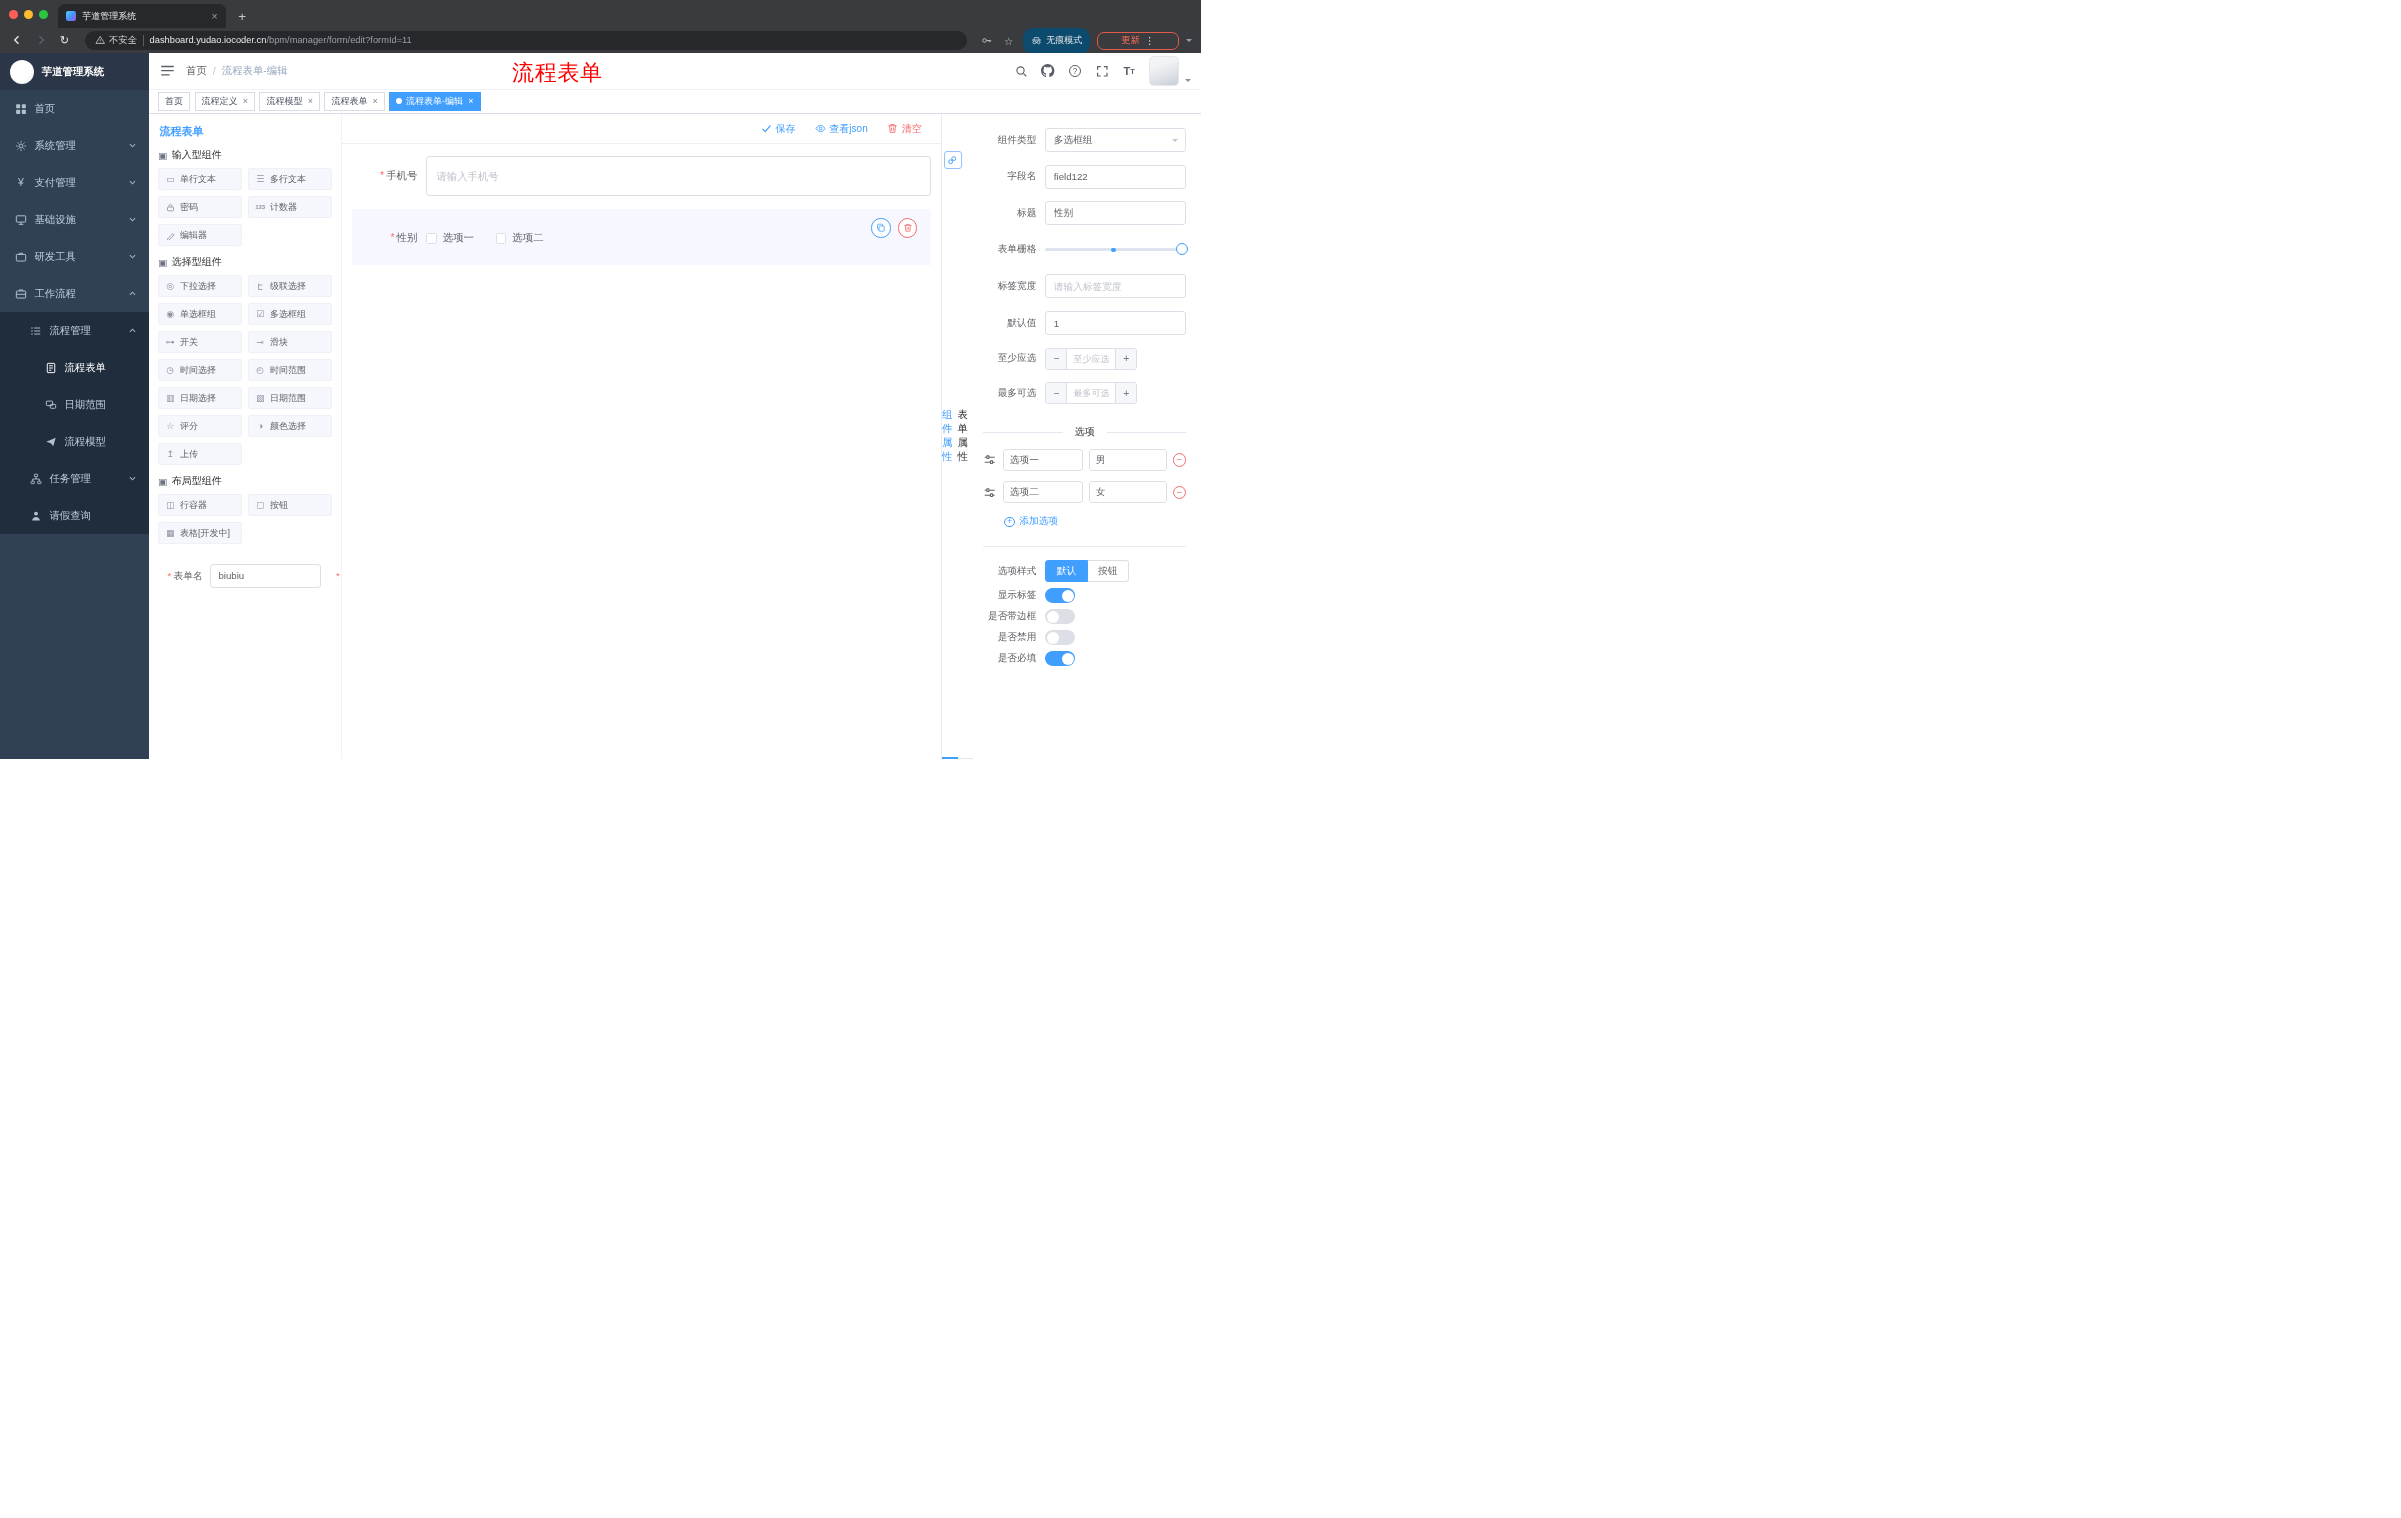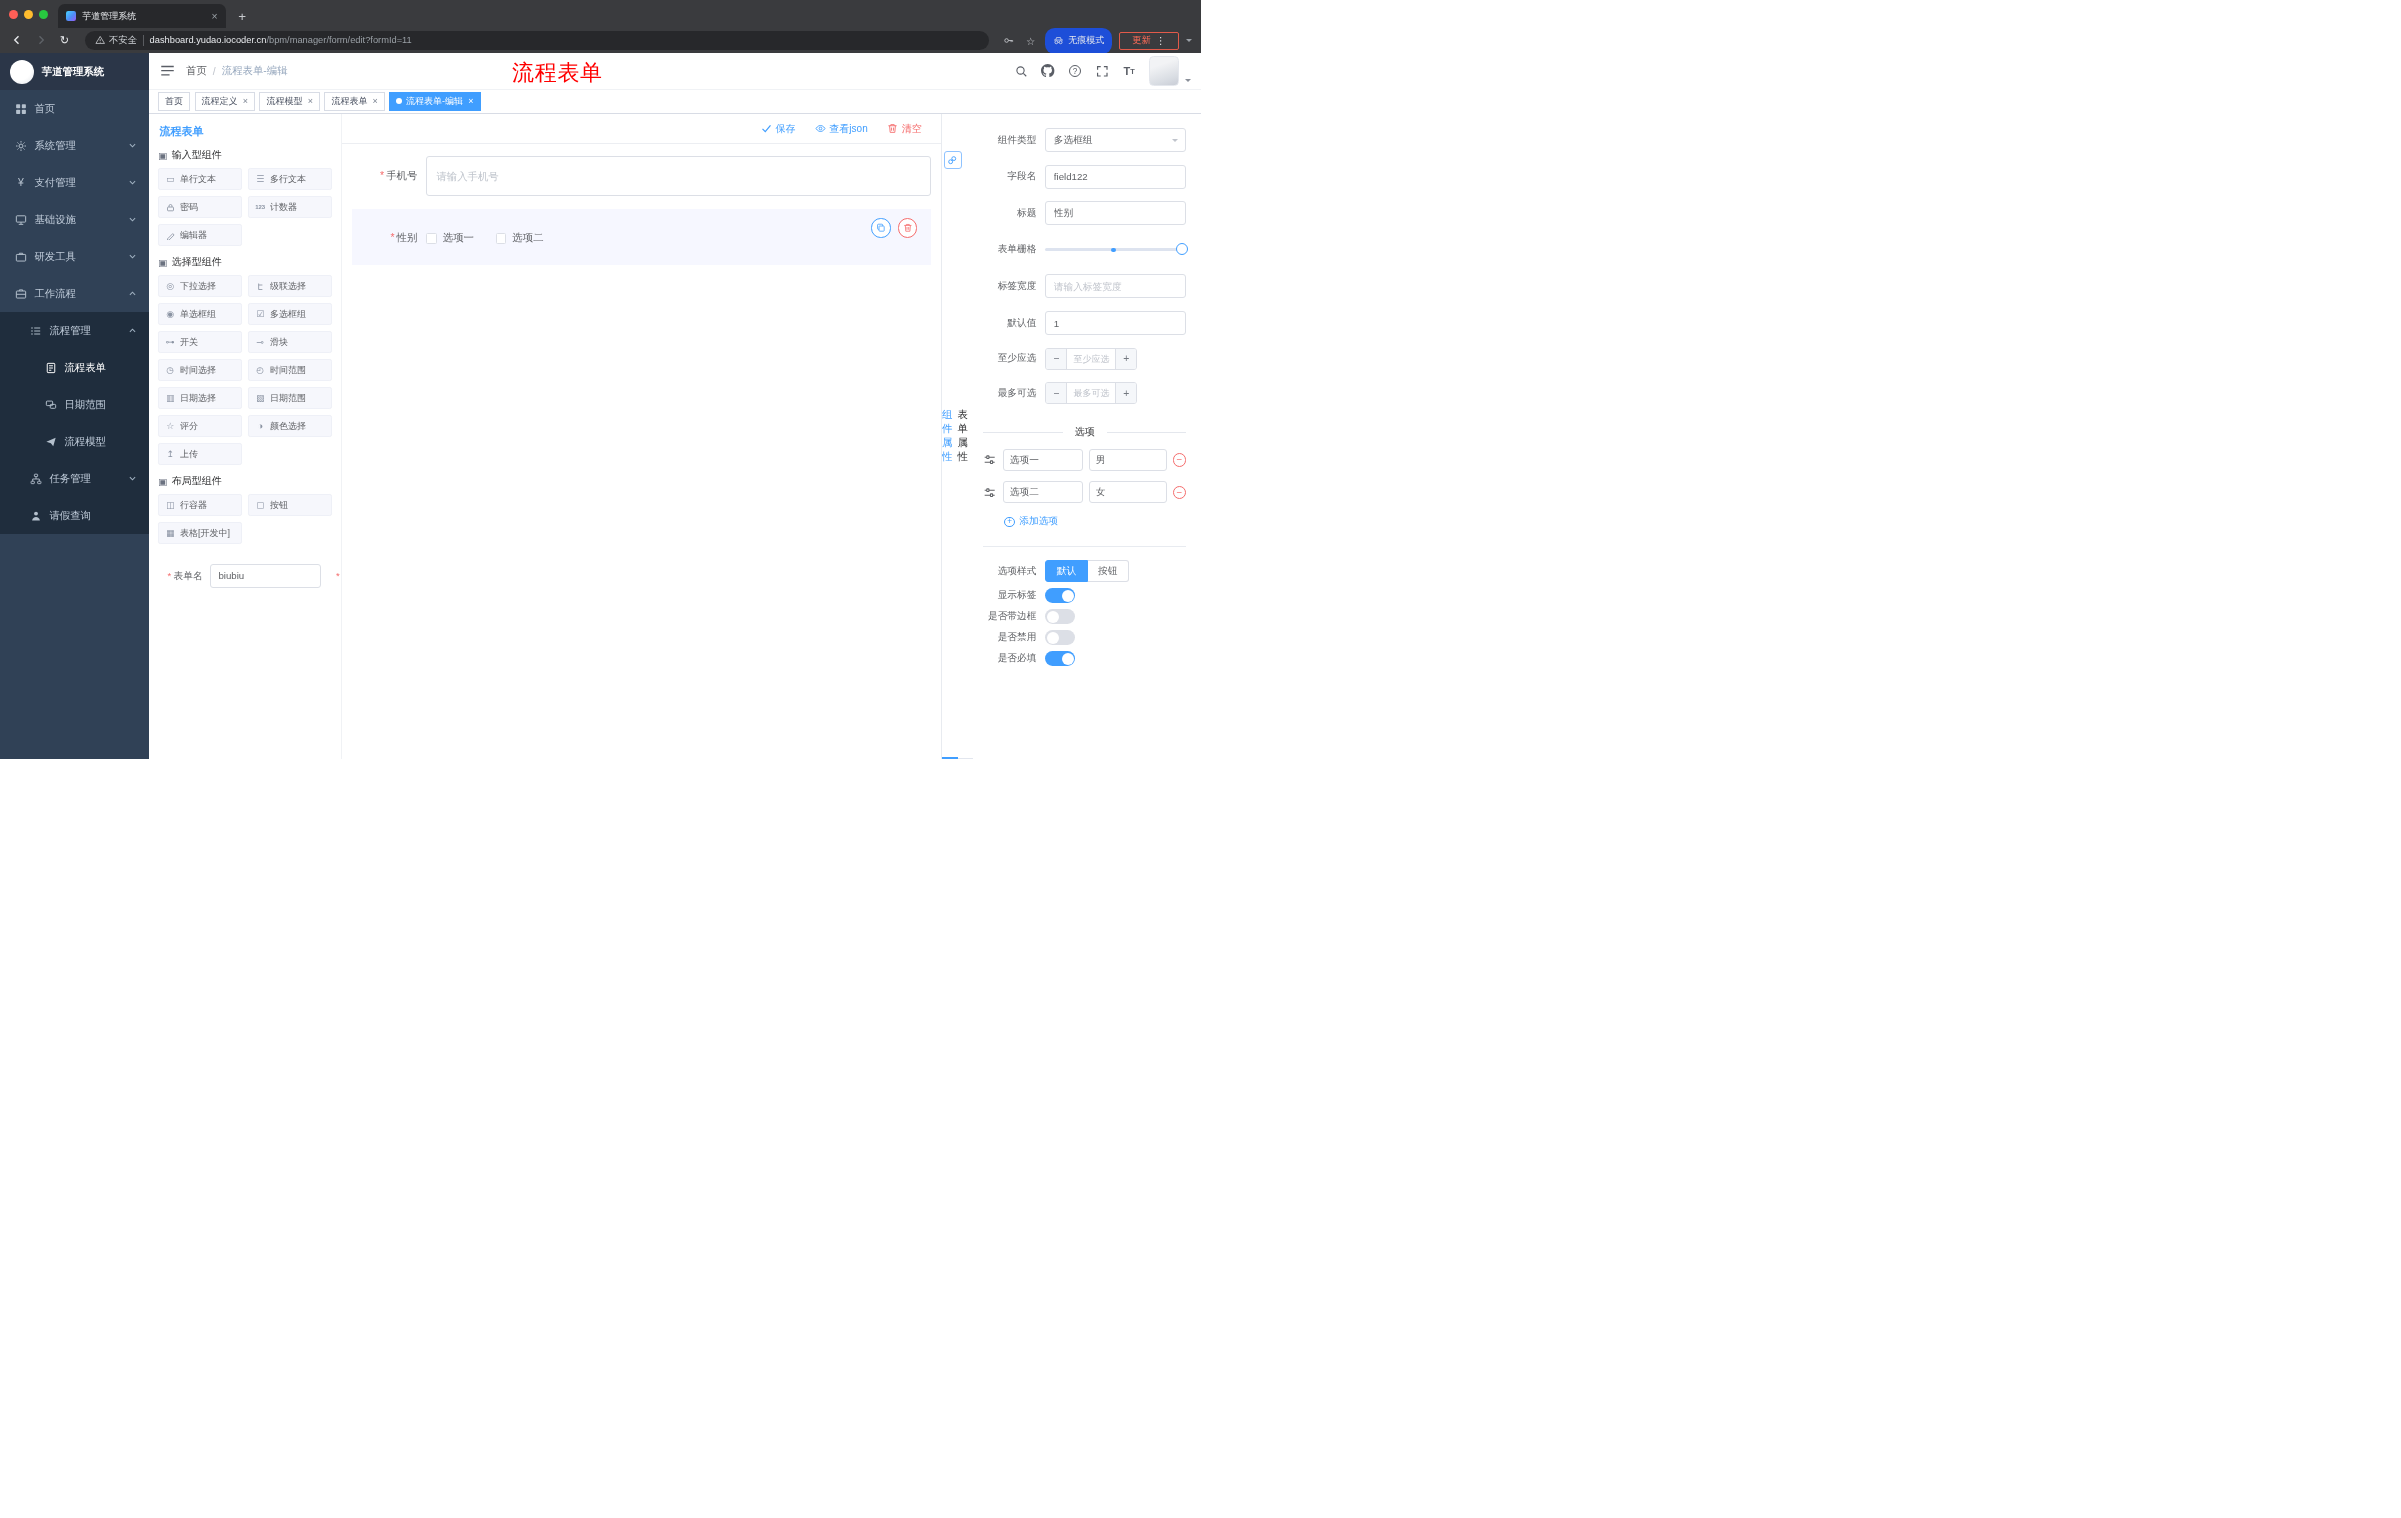--- a/index.html
+++ b/index.html
@@ -21,22 +21,22 @@
   .toolbar{height:25px;display:flex;align-items:center;padding:0 9px;gap:7.4px;color:#e8eaed}
   .navbtn{width:16.3px;height:16.3px;display:flex;align-items:center;justify-content:center}
   .navbtn svg{stroke:#e8eaed}
   .navbtn.disabled svg{stroke:#5f6368}
   .reload{font-size:11px;color:#e8eaed}
   .urlzone{flex:1;display:flex;align-items:center;gap:6px;background:#27282b;border-radius:10.4px;height:19.3px;padding:0 10.4px;margin:0 4.5px;font-size:9.3px}
   .sec-label{color:#cfd2d6;display:flex;align-items:center;gap:3.7px}
   .sec-div{width:0.7px;height:10.4px;background:#5a5c60}
   .url-domain{color:#e8eaed}.url-path{color:#9aa0a6}
   .tool-ic{width:15px;height:15px;display:flex;align-items:center;justify-content:center;color:#c3c6ca;font-size:10.4px}
-  .incog{display:flex;align-items:center;gap:4.5px;background:#1d4ed8;border-radius:9.7px;height:26px;padding:0 7.4px;color:#e8eaed;font-size:9px}
-  .updatepill{display:flex;align-items:center;gap:5.2px;border:1.1px solid #e25a4a;border-radius:2px;height:18px;padding:0 12px}
+  .incog{display:flex;align-items:center;gap:4.5px;background:#0c4a6e;border-radius:9.7px;height:26px;padding:0 7.4px;color:#e8eaed;font-size:9px}
+  .updatepill{display:flex;align-items:center;gap:5.2px;border:1.1px solid #e25a4a;border-radius:7px;height:18px;padding:0 23px}
   .update-txt{color:#ff6b57;font-size:9.3px}
   .kebab{color:#e8eaed;font-size:9.7px}
   .dl-caret{width:0;height:0;border-left:3px solid transparent;border-right:3px solid transparent;border-top:3.7px solid #9aa0a6}
 
   
   .approw{flex:1;display:flex;min-height:0}
   .sidebar{flex:0 0 149px;background:#304156;color:#bfcbd9;display:flex;flex-direction:column;overflow:hidden}
   .logo{height:37px;display:flex;align-items:center;gap:7.4px;padding:0 10.4px;background:#2b3648}
   .logo-img{width:24px;height:24px;border-radius:50%;background:radial-gradient(circle at 40% 35%,#fff 55%,#dfe3e8)}
   .logo-title{color:#fff;font-size:10.4px;font-weight:bold}

